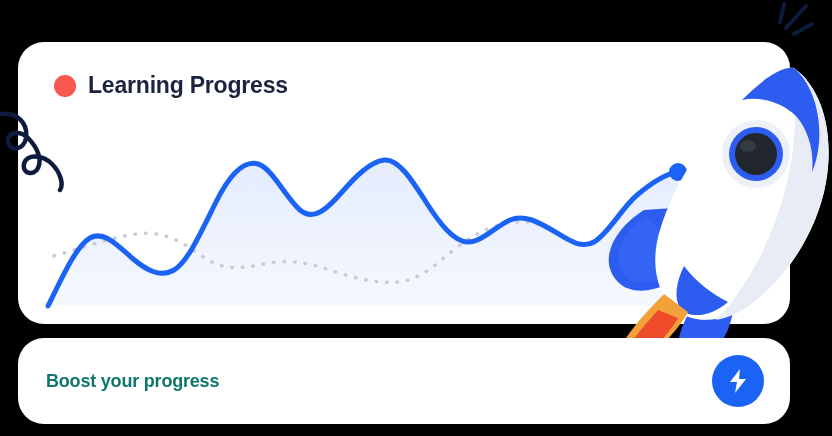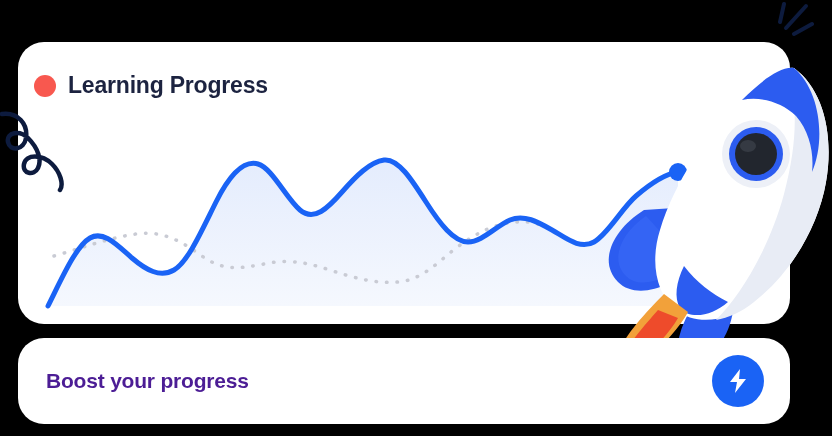--- a/index.html
+++ b/index.html
@@ -27,21 +27,21 @@
     left: 18px;
     top: 42px;
     width: 772px;
     height: 282px;
     background: #ffffff;
     border-radius: 26px;
   }
 
   .card-title-row {
     position: absolute;
-    left: 16px;
+    left: 36px;
     top: 30px;
     display: flex;
     align-items: center;
     gap: 12px;
   }
   .title-dot {
     width: 22px;
     height: 22px;
     border-radius: 50%;
     background: #f8584f;
@@ -77,23 +77,23 @@
     width: 772px;
     height: 86px;
     background: #ffffff;
     border-radius: 26px;
   }
   .boost-label {
     position: absolute;
     left: 28px;
     top: 50%;
     transform: translateY(-50%);
-    font-size: 21px;
+    font-size: 18px;
     font-weight: bold;
-    color: #4c1d95;
+    color: #0f766e;
     letter-spacing: -0.2px;
     white-space: nowrap;
   }
   .fab {
     position: absolute;
     right: 26px;
     top: 50%;
     transform: translateY(-50%);
     width: 52px;
     height: 52px;

